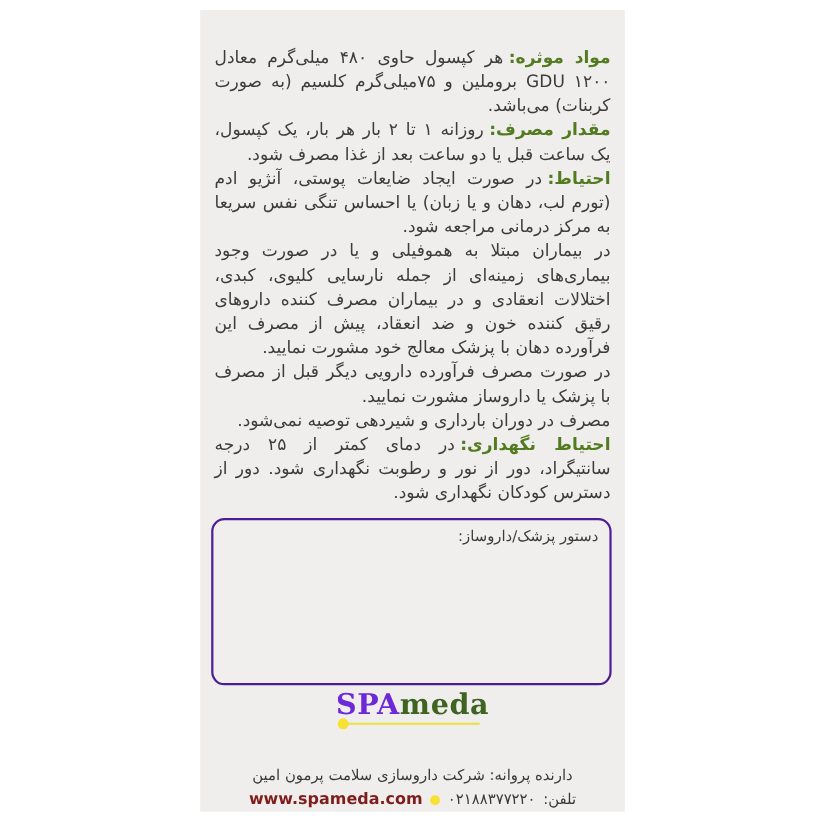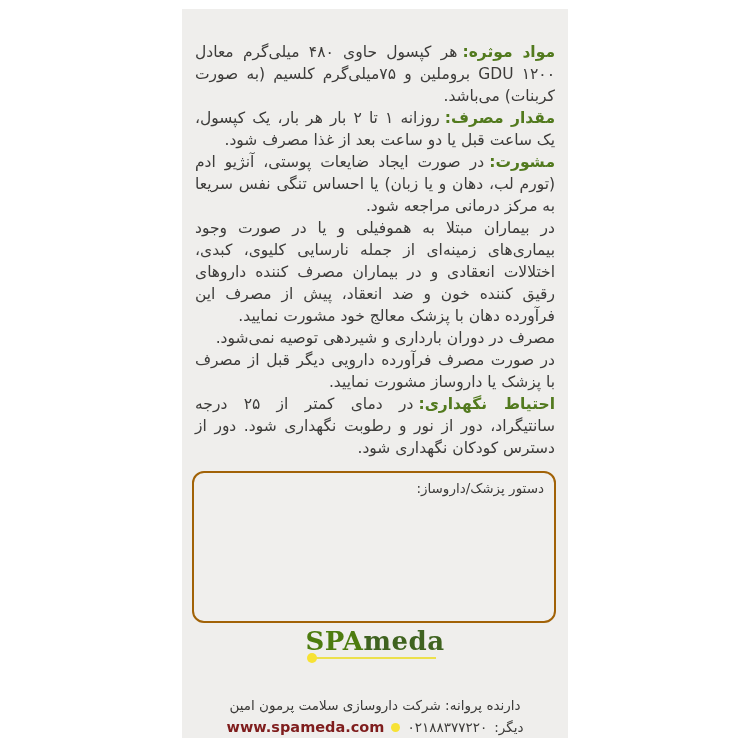--- a/index.html
+++ b/index.html
@@ -17,33 +17,33 @@
     position:absolute;top:32px;left:13px;right:13px;
     direction:rtl;text-align:justify;
     font-size:15.5px;line-height:22px;color:#3d3c3a;
   }
   .body-text p{margin:0;padding:0;}
   .ph{font-weight:bold;color:#527a1e;margin-left:5px;}
   .ph:empty{display:none;margin:0;}
   
   .rx-box{
     position:absolute;left:10px;right:12px;top:462px;height:148px;
-    border:2px solid #a16207;border-radius:12px;background:#f0efed;
+    border:2px solid #4c1d95;border-radius:12px;background:#f0efed;
   }
   .rx-label{
     direction:rtl;text-align:right;padding:7px 10px 0 0;
     font-size:13.5px;color:#3d3c3a;
   }
   
   .logo{position:absolute;top:617px;left:0;right:0;text-align:center;}
   .logo-text{
     font-family:"DejaVu Serif",serif;font-weight:bold;
     font-size:26px;line-height:30px;letter-spacing:0.5px;
   }
-  .logo-spa{color:#4d7c0f;}
+  .logo-spa{color:#6d28d9;}
   .logo-meda{color:#3f6320;}
   .logo-underline{
     position:relative;width:122px;height:2px;background:#ece04c;
     margin:1px auto 0 auto;
   }
   .logo-dot{
     position:absolute;left:-7px;top:-4px;width:10px;height:10px;
     border-radius:50%;background:#f7e234;display:block;
   }
   
@@ -64,42 +64,42 @@
 </style>
 </head>
 <body>
 
 <div class="stage">
   <div class="panel">
 
     <div class="body-text" dir="rtl">
       <p><span class="ph">مواد موثره:</span><span class="pt">هر کپسول حاوی ۴۸۰ میلی‌گرم معادل ۱۲۰۰ GDU بروملین و ۷۵میلی‌گرم کلسیم (به صورت کربنات) می‌باشد.</span></p>
       <p><span class="ph">مقدار مصرف:</span><span class="pt">روزانه ۱ تا ۲ بار هر بار، یک کپسول، یک ساعت قبل یا دو ساعت بعد از غذا مصرف شود.</span></p>
-      <p><span class="ph">مشورت:</span><span class="pt">در صورت ایجاد ضایعات پوستی، آنژیو ادم (تورم لب، دهان و یا زبان) یا احساس تنگی نفس سریعا به مرکز درمانی مراجعه شود.</span></p>
+      <p><span class="ph">احتیاط:</span><span class="pt">در صورت ایجاد ضایعات پوستی، آنژیو ادم (تورم لب، دهان و یا زبان) یا احساس تنگی نفس سریعا به مرکز درمانی مراجعه شود.</span></p>
       <p><span class="pt">در بیماران مبتلا به هموفیلی و یا در صورت وجود بیماری‌های زمینه‌ای از جمله نارسایی کلیوی، کبدی، اختلالات انعقادی و در بیماران مصرف کننده داروهای رقیق کننده خون و ضد انعقاد، پیش از مصرف این فرآورده دهان با پزشک معالج خود مشورت نمایید.</span></p>
+      <p><span class="pt">در صورت مصرف فرآورده دارویی دیگر قبل از مصرف با پزشک یا داروساز مشورت نمایید.</span></p>
       <p><span class="pt">مصرف در دوران بارداری و شیردهی توصیه نمی‌شود.</span></p>
-      <p><span class="pt">در صورت مصرف فرآورده دارویی دیگر قبل از مصرف با پزشک یا داروساز مشورت نمایید.</span></p>
       <p><span class="ph">احتیاط نگهداری:</span><span class="pt">در دمای کمتر از ۲۵ درجه سانتیگراد، دور از نور و رطوبت نگهداری شود. دور از دسترس کودکان نگهداری شود.</span></p>
     </div>
 
     <div class="rx-box">
       <div class="rx-label" dir="rtl">دستور پزشک/داروساز:</div>
     </div>
 
     <div class="logo">
       <div class="logo-text"><span class="logo-spa">SPA</span><span class="logo-meda">meda</span></div>
       <div class="logo-underline">
           <span class="logo-dot"></span>
         </div>
     </div>
 
     <div class="footer" dir="rtl">
       <div>دارنده پروانه: شرکت داروسازی سلامت پرمون امین</div>
       <div class="phone-line">
-        <span>دیگر:</span>
+        <span>تلفن:</span>
         <span class="phone-num">۰۲۱۸۸۳۷۷۲۲۰</span>
         <span class="dot-sep"></span>
         <span class="site" dir="ltr">www.spameda.com</span>
       </div>
     </div>
 
   </div>
 </div>
 
 </body></html>

